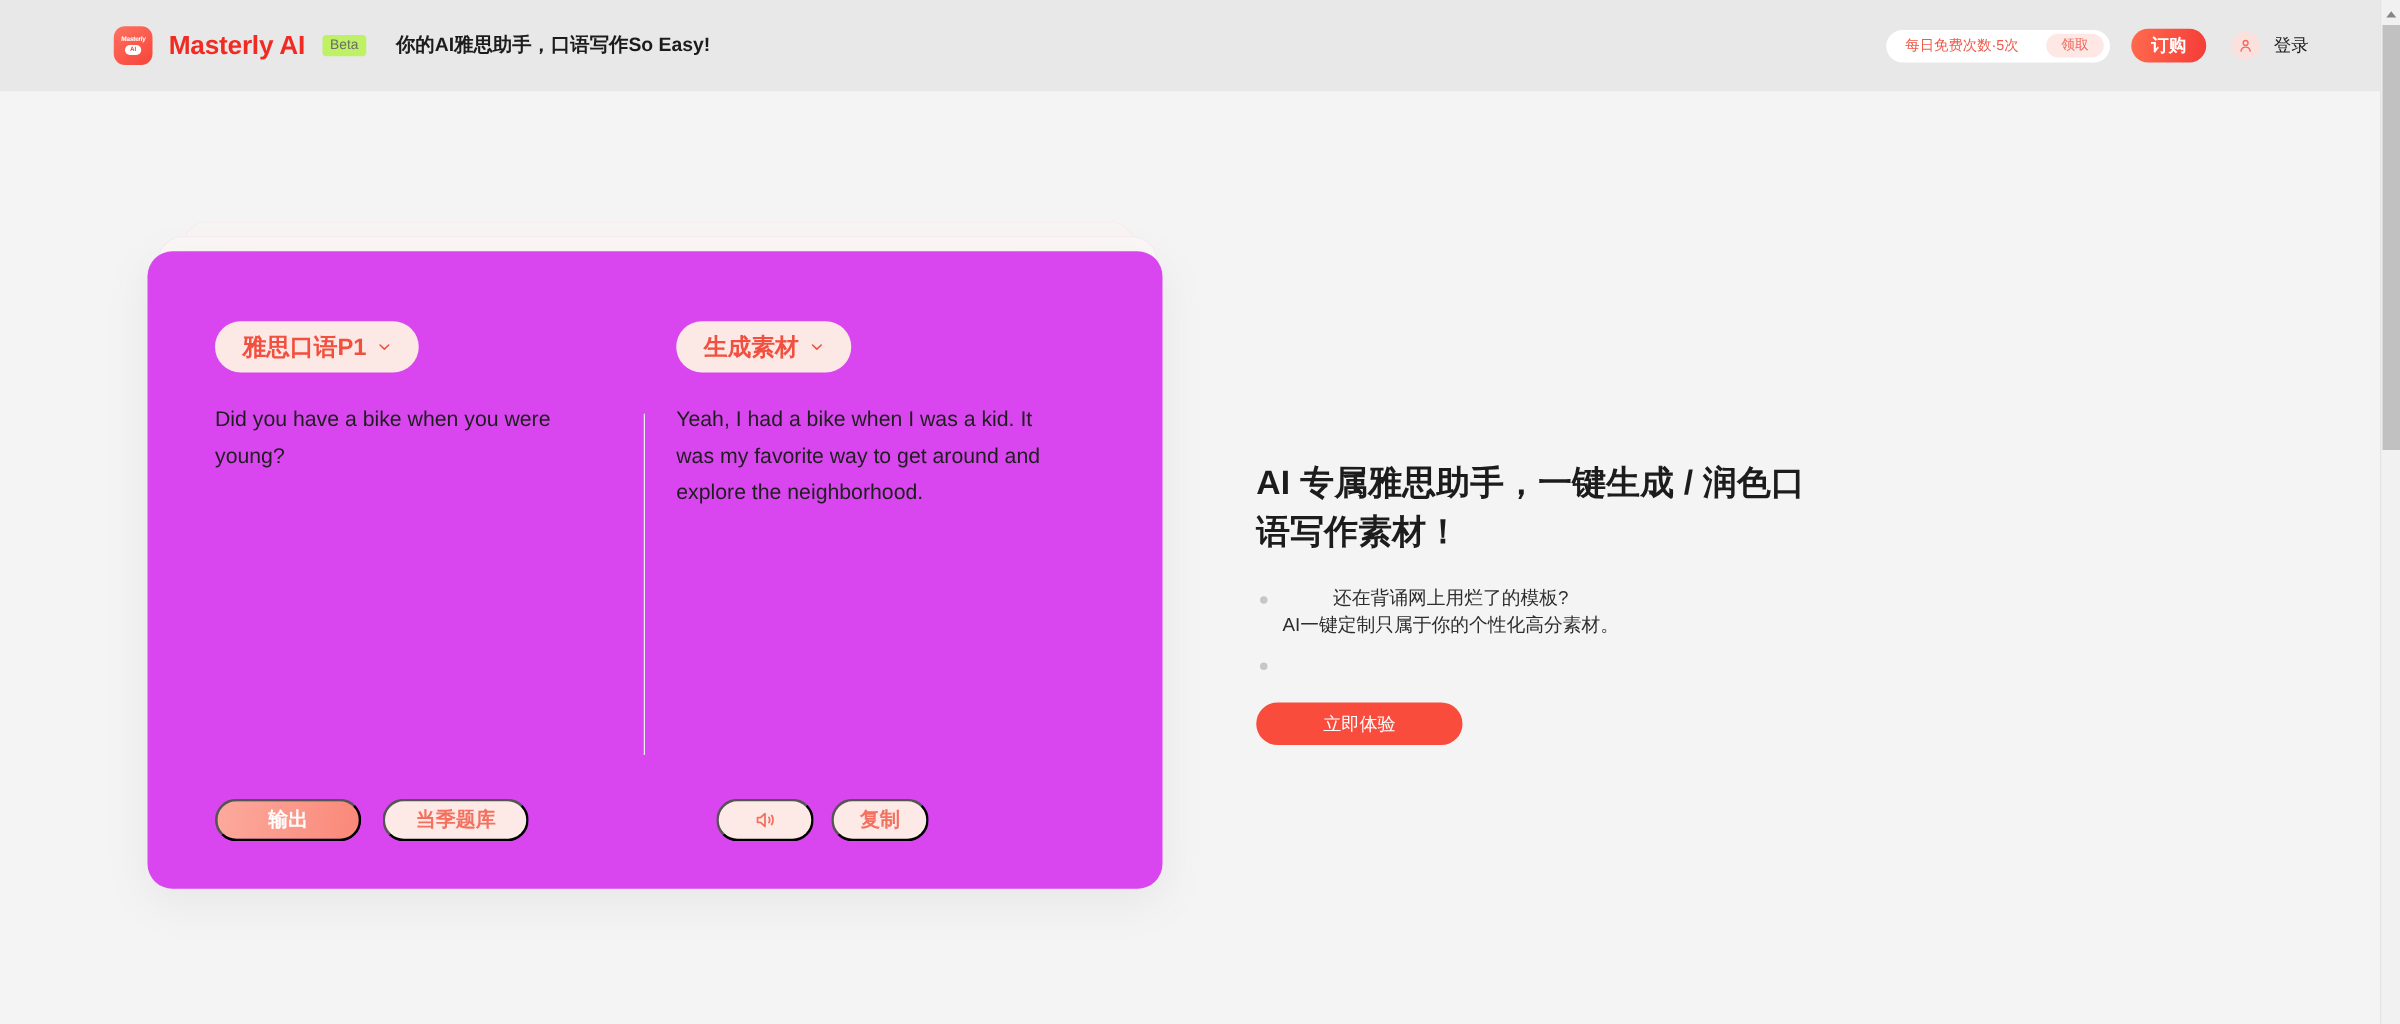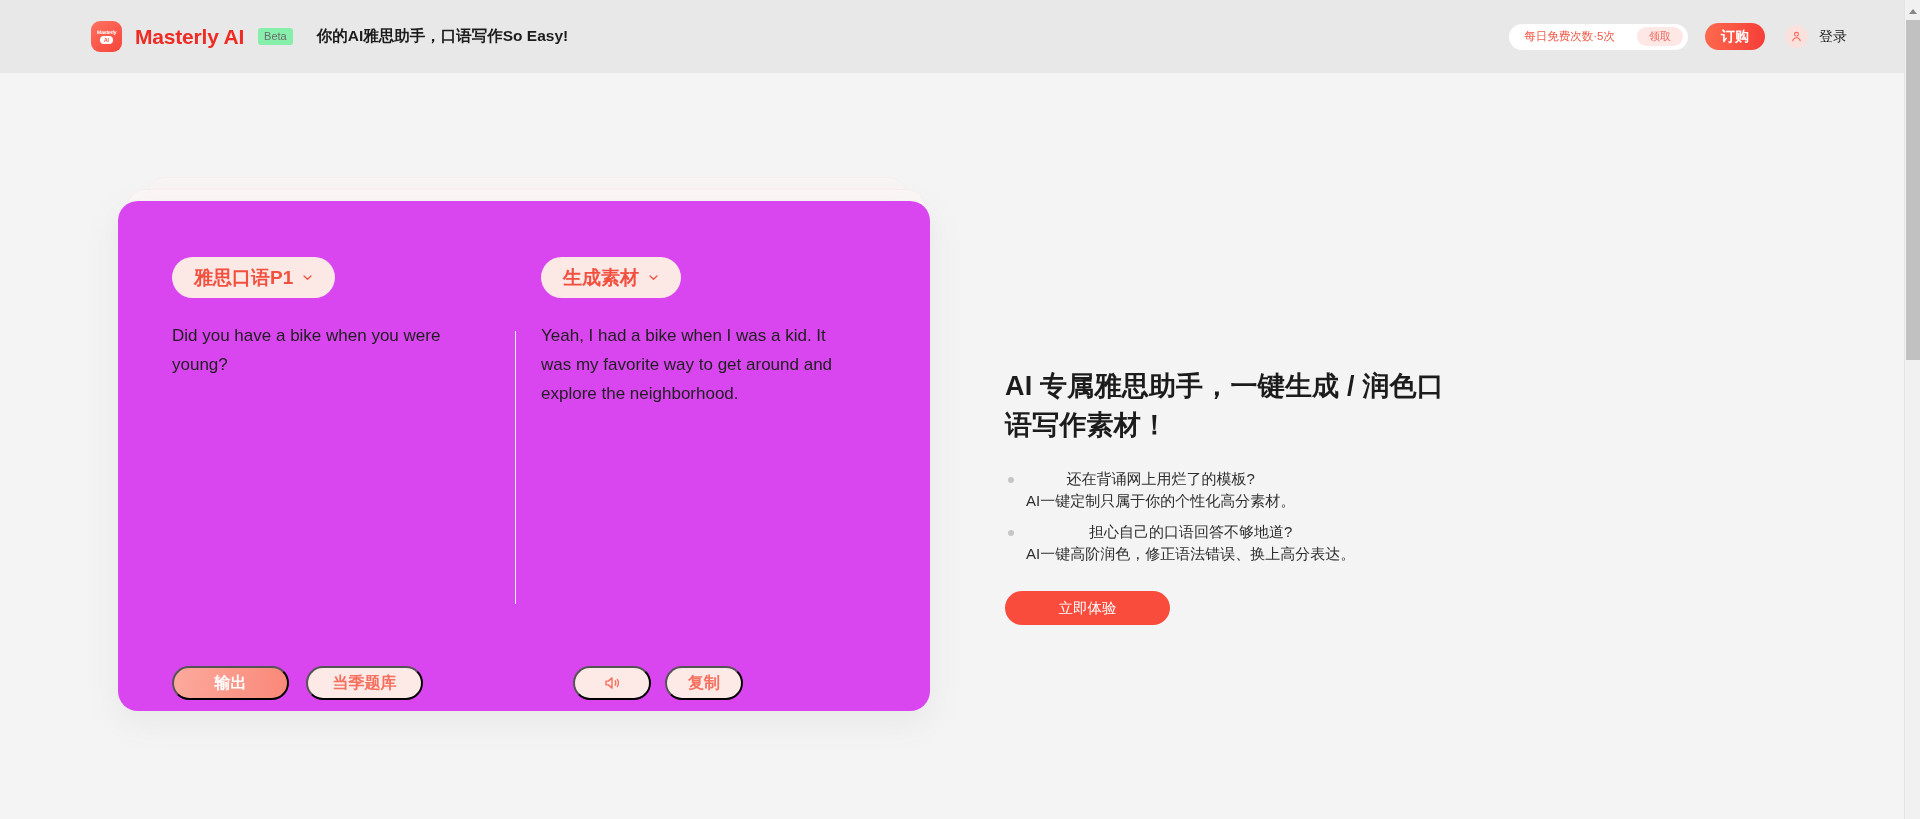--- a/index.html
+++ b/index.html
@@ -29,21 +29,21 @@
   }
   .logo-mark .lm-pill {
     background:#fff; color:#f8443a; font-size:5px; font-weight:bold;
     border-radius:5px; padding:0.5px 4px; line-height:7px;
   }
   .brand {
     margin-left:13px; font-size:21px; font-weight:bold; color:#ef2b23;
     letter-spacing:-0.2px; white-space:nowrap;
   }
   .beta {
-    margin-left:14px; background:#86efac; color:#6b6b6b;
+    margin-left:14px; background:#bef264; color:#6b6b6b;
     font-size:11px; border-radius:3px; padding:2px 6px; line-height:13px;
   }
   .tagline {
     margin-left:24px; font-size:15.5px; font-weight:bold; color:#1c1c1c;
     white-space:nowrap;
   }
   .hdr-right {
     margin-left:auto; display:flex; align-items:center; padding-right:57px; gap:0;
   }
   .free-pill {
@@ -124,21 +124,21 @@
   .col-text {
     position:absolute; font-size:17px; line-height:29px; color:#1e1e1e;
   }
   .col-text.c-left  { left:54px;  top:120px; width:300px; }
   .col-text.c-right { left:423px; top:120px; width:300px; }
 
   .btn-row { position:absolute; left:54px; top:438px; width:704px; height:34px; }
   .pbtn {
     position:absolute; top:0; height:34px; border-radius:17px;
     display:flex; align-items:center; justify-content:center;
-    font-size:16px; font-weight:bold; cursor:pointer; white-space:nowrap;margin-top:27px;
+    font-size:16px; font-weight:bold; cursor:pointer; white-space:nowrap;
   }
   .pbtn.solid {
     left:0; width:117px;
     background:linear-gradient(100deg,#fcaa9d 0%,#fa8878 100%);
     color:#ffffff;
   }
   .pbtn.ghostbtn { background:#fde9e6; color:#f4705f; }
   .pbtn.b-bank { left:134px; width:117px;font-family:Liberation Mono, monospace; }
   .pbtn.b-speak{ left:401px; width:78px; }
   .pbtn.b-copy { left:493px; width:78px; }
@@ -243,24 +243,20 @@
     <ul class="rp-list">
       <li class="rp-item">
         <span class="rp-dot"></span>
         <span class="rp-lines">
           <span>还在背诵网上用烂了的模板?</span><br>
           <span>AI一键定制只属于你的个性化高分素材。</span>
         </span>
       </li>
       <li class="rp-item">
         <span class="rp-dot"></span>
-        <span class="rp-lines">
-          <span>担心自己的口语回答不够地道?</span><br>
-          <span>AI一键高阶润色，修正语法错误、换上高分表达。</span>
-        </span>
       </li>
     </ul>
     <button class="cta">立即体验</button>
   </div>
 
 </div>
 
 <div class="scrollbar">
   <div class="sb-arrow">
       <i></i>

